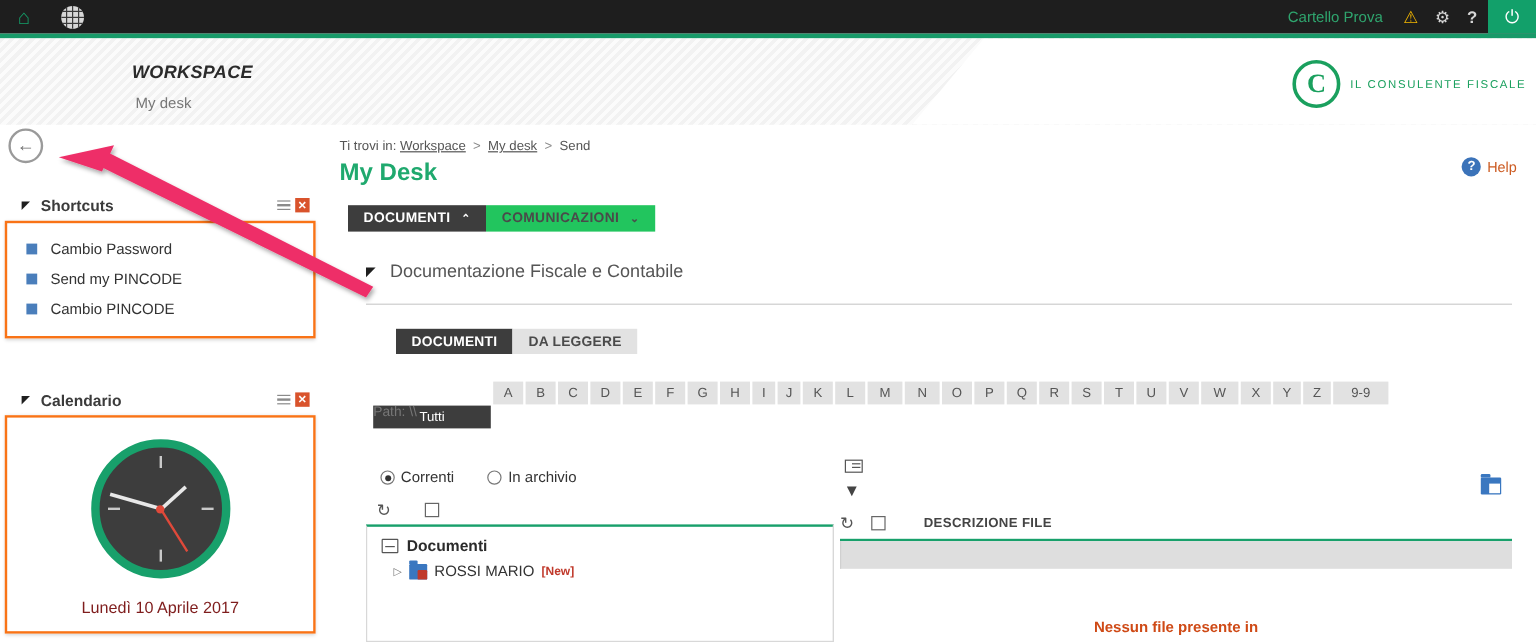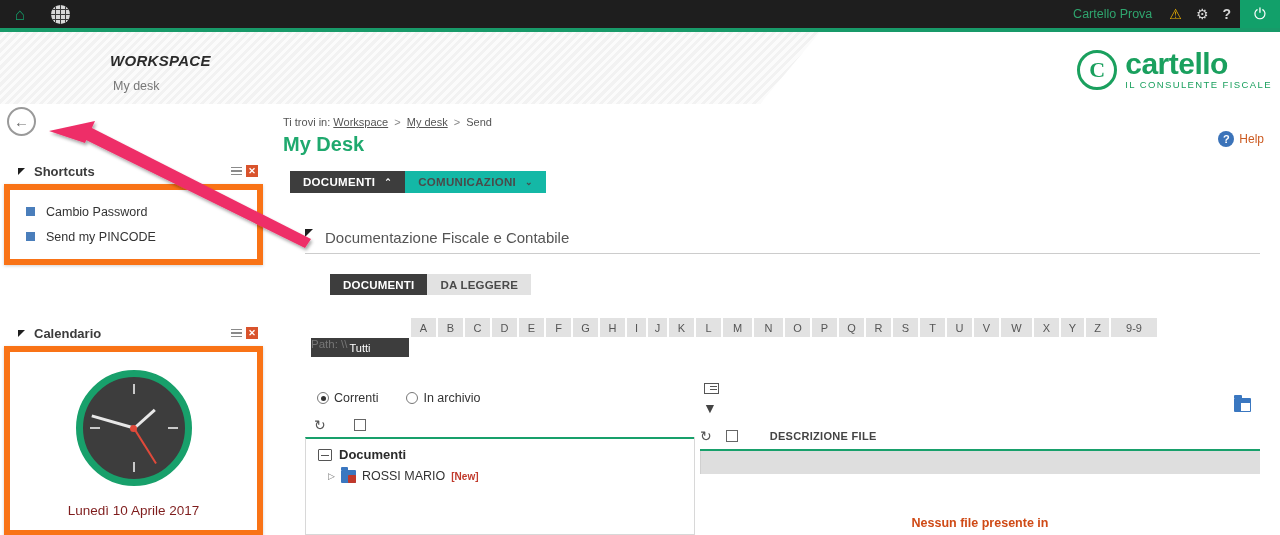--- a/index.html
+++ b/index.html
@@ -94,21 +94,21 @@
   }
   .panel-tools{ margin-left:auto; display:flex; align-items:center; gap:4px; padding-right:5px;}
   .burger{ display:inline-block; width:11px; height:9px; position:relative; }
   .burger i{ position:absolute; left:0; width:11px; height:1.6px; background:#8a8a8a; }
   .burger i:nth-child(1){top:0}.burger i:nth-child(2){top:3.6px}.burger i:nth-child(3){top:7.2px}
   .closebox{
     width:12px;height:12px;background:#d9532c;color:#fff;font-size:9px;
     display:flex;align-items:center;justify-content:center;font-weight:bold;
   }
   .panel-body{
-    background:#fff; border:6px solid #f97316;
+    background:#fff; border:2px solid #f97316;
     box-shadow:0 1px 3px rgba(0,0,0,.18);
   }
   .sc-item{ display:flex; align-items:center; height:25px; padding-left:16px; }
   .sc-bullet{ width:9px;height:9px;background:#4a7ebb;margin-right:11px; }
   .sc-label{ font-size:12.5px; color:#333; }
 
   .cal-body{ padding:10px 0 12px; text-align:center; }
   .clock{
     width:116px;height:116px;border-radius:50%;
     border:7px solid #18a06b;background:#3d3d3d;
@@ -145,27 +145,27 @@
     width:16px;height:16px;border-radius:50%;background:#3b73b9;color:#fff;
     font-size:11px;font-weight:bold;display:flex;align-items:center;justify-content:center;
     margin-right:5px;
   }
   .help-text{ font-size:12px; color:#cc5b22; }
 
   .tabrow{ position:absolute; left:290px; top:171px; display:flex; }
   .tab{
     height:22px; padding:0 13px; display:flex; align-items:center; gap:9px;
     font-size:11.5px; font-weight:bold; letter-spacing:.3px;
-    background:#14b8a6; color:#4a4a4a;
+    background:#22c55e; color:#4a4a4a;
   }
   .tab.active{ background:#3d3d3d; color:#fff; }
   .chev{ font-size:9px; }
 
   .section-title{
-    position:absolute; left:305px; top:229px; display:flex; align-items:flex-start; gap:12px;
+    position:absolute; left:305px; top:218px; display:flex; align-items:center; gap:12px;
   }
   .sec-tri{
     width:0;height:0;border-left:8px solid #1f1f1f;border-bottom:8px solid transparent;
   }
   .sec-label{ font-size:15px; color:#555; }
   .sec-rule{
     position:absolute; left:305px; top:253px; width:955px; height:1px; background:#ccc;
   }
 
   .subtabs{ position:absolute; left:330px; top:274px; display:flex; }
@@ -283,21 +283,20 @@
 <div class="green-rule"></div>
 
 <div class="headerband">
   <div class="hb-white"></div>
 </div>
 <div class="ws-title">WORKSPACE</div>
 <div class="ws-sub">My desk</div>
 <div class="logo">
   <div class="logo-mark">C</div>
   <div>
-    <div class="logo-word">cartello</div>
     <div class="logo-tag">IL CONSULENTE FISCALE</div>
   </div>
 </div>
 
 <div class="back-btn">
   <span>←</span>
 </div>
 
 <div class="panel" style="top:158px;">
   <div class="panel-head">
@@ -313,20 +312,24 @@
     </span>
   </div>
   <div class="panel-body" style="padding:9px 0 10px;">
     <div class="sc-item">
       <span class="sc-bullet"></span>
       <span class="sc-label">Cambio Password</span>
     </div>
     <div class="sc-item">
       <span class="sc-bullet"></span>
       <span class="sc-label">Send my PINCODE</span>
+    </div>
+    <div class="sc-item">
+      <span class="sc-bullet"></span>
+      <span class="sc-label">Cambio PINCODE</span>
     </div>
   </div>
 </div>
 
 <div class="panel" style="top:320px;">
   <div class="panel-head">
     <span class="tri"></span>
     <span>Calendario</span>
     <span class="panel-tools">
       <span class="burger">

